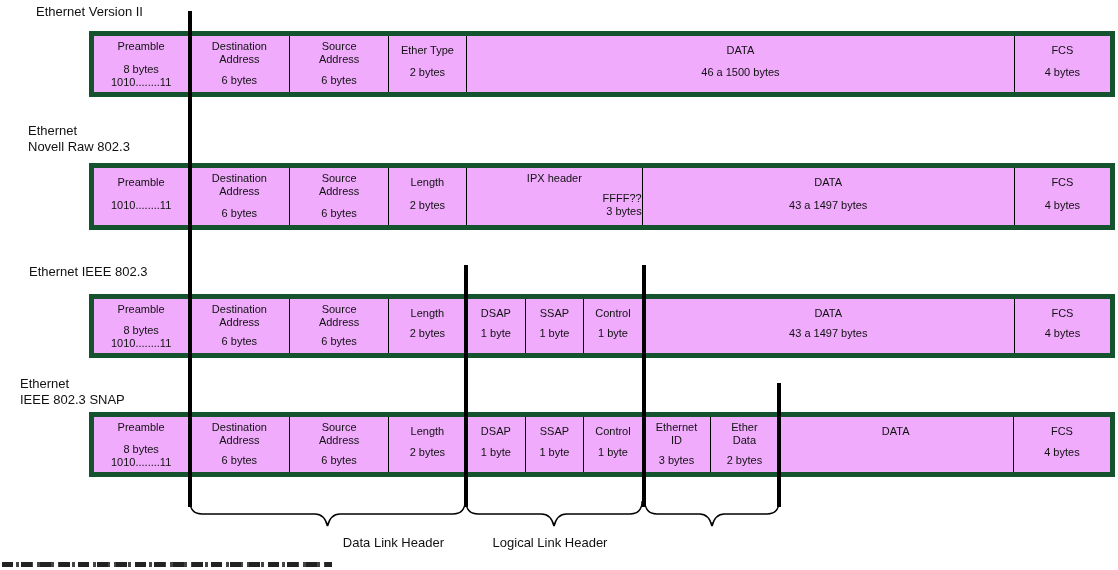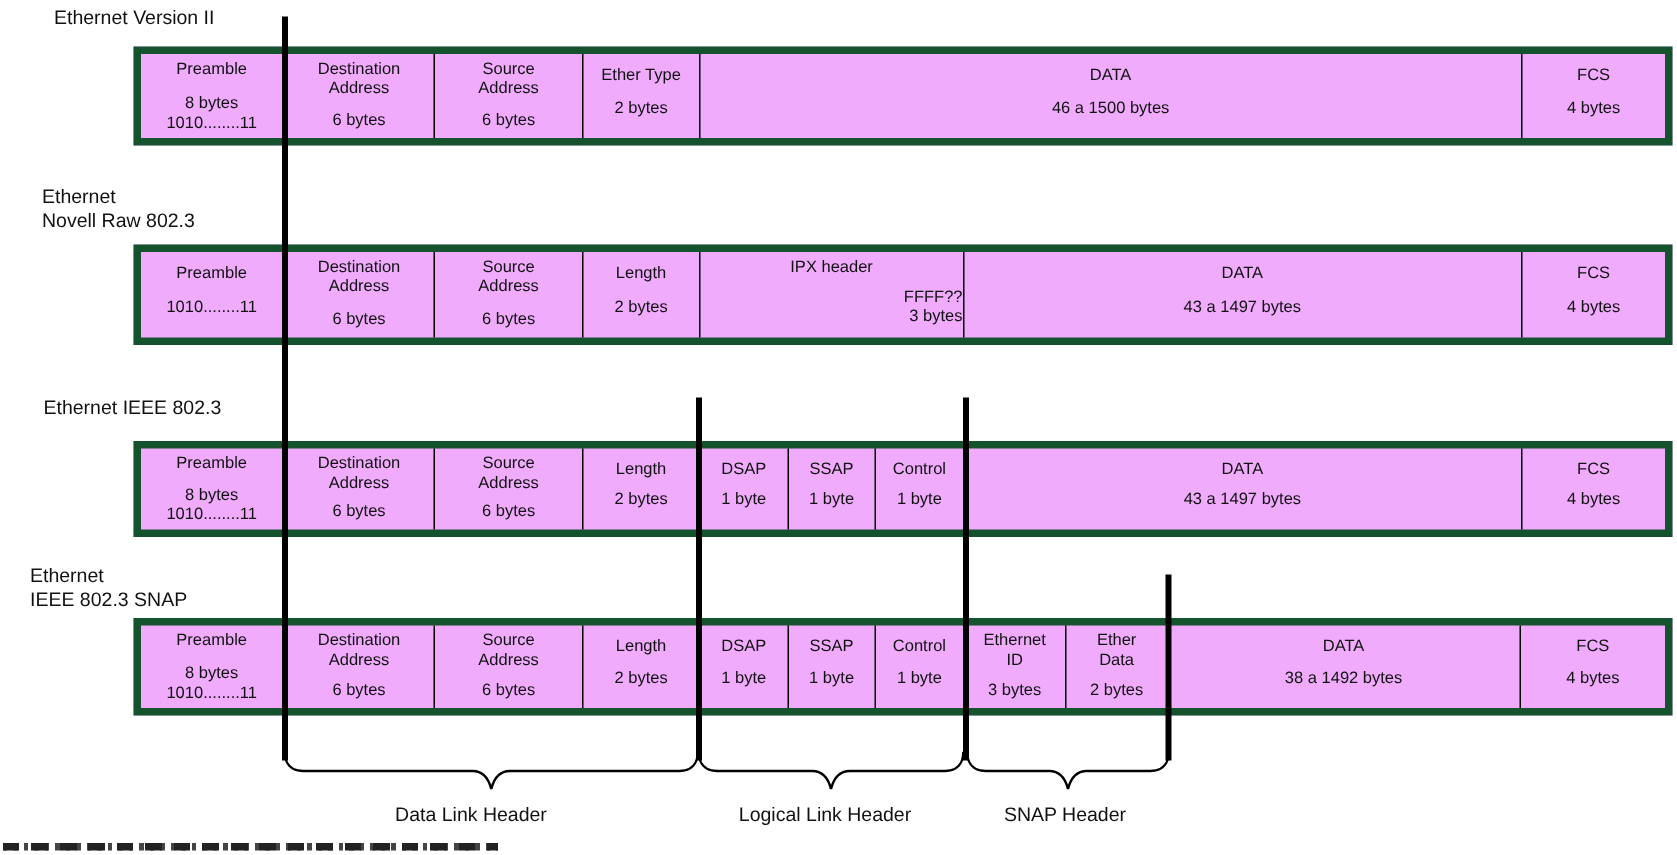--- a/index.html
+++ b/index.html
@@ -191,21 +191,20 @@
 ID</div>
       <div class="fsize">3 bytes</div>
     </div>
     <div class="cell" style="width:68px">
       <div class="fname">Ether
 Data</div>
       <div class="fsize">2 bytes</div>
     </div>
     <div class="cell mid" style="width:237px">
       <div class="fname">DATA</div>
-      <div class="fsize">38 a 1492 bytes</div>
     </div>
     <div class="cell mid" style="width:97px">
       <div class="fname">FCS</div>
       <div class="fsize">4 bytes</div>
     </div>
   </div>
 
   <div class="vline" style="left:188px;top:11px;height:496px;"></div>
   <div class="vline" style="left:464px;top:265px;height:242px;"></div>
   <div class="vline" style="left:642px;top:265px;height:242px;"></div>
@@ -214,19 +213,18 @@
   <svg class="brace" style="left:189px;" width="277" height="30" viewBox="0 0 277 30">
     <path d="M0.8,0 C0.8,8 5,13 13,13 L126,13 C132,13 136.5,17 138.5,25 C140.5,17 145,13 151,13 L264,13 C272,13 276.2,8 276.2,0"></path>
   </svg>
   <svg class="brace" style="left:465px;" width="178" height="30" viewBox="0 0 178 30">
     <path d="M0.8,0 C0.8,8 5,13 13,13 L76.5,13 C82.5,13 87,17 89,25 C91,17 95.5,13 101.5,13 L165,13 C173,13 177.2,8 177.2,0"></path>
   </svg>
   <svg class="brace" style="left:644px;" width="136" height="30" viewBox="0 0 136 30">
     <path d="M0.8,0 C0.8,8 5,13 13,13 L55.5,13 C61.5,13 66,17 68,25 C70,17 74.5,13 80.5,13 L123,13 C131,13 135.2,8 135.2,0"></path>
   </svg>
 
-  <div class="brace-label" style="left:214px;">Data Link Header</div>
+  <div class="brace-label" style="left:244px;text-align:right;">Data Link Header</div>
   <div class="brace-label" style="left:450px;">Logical Link Header</div>
-  <div class="brace-label" style="left:610px;">SNAP Header</div>
 
   <div class="clipped-strip"></div>
 
 </div>
 
 </body></html>

